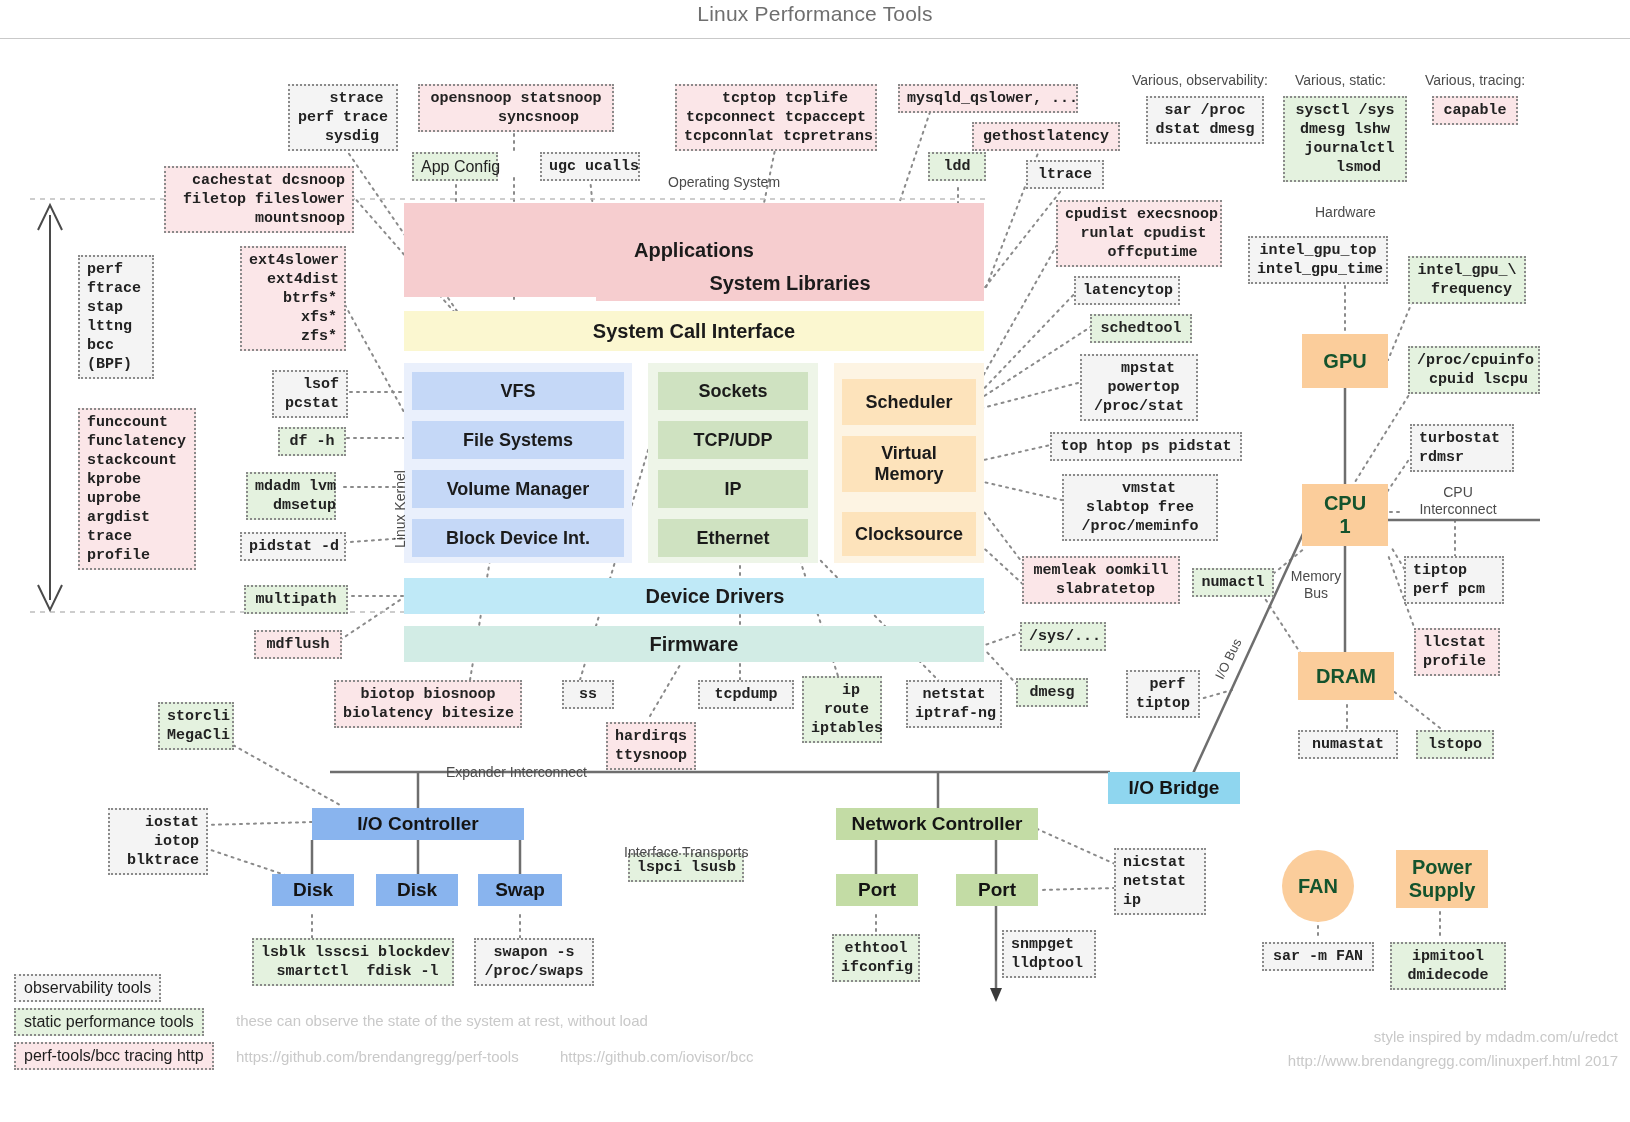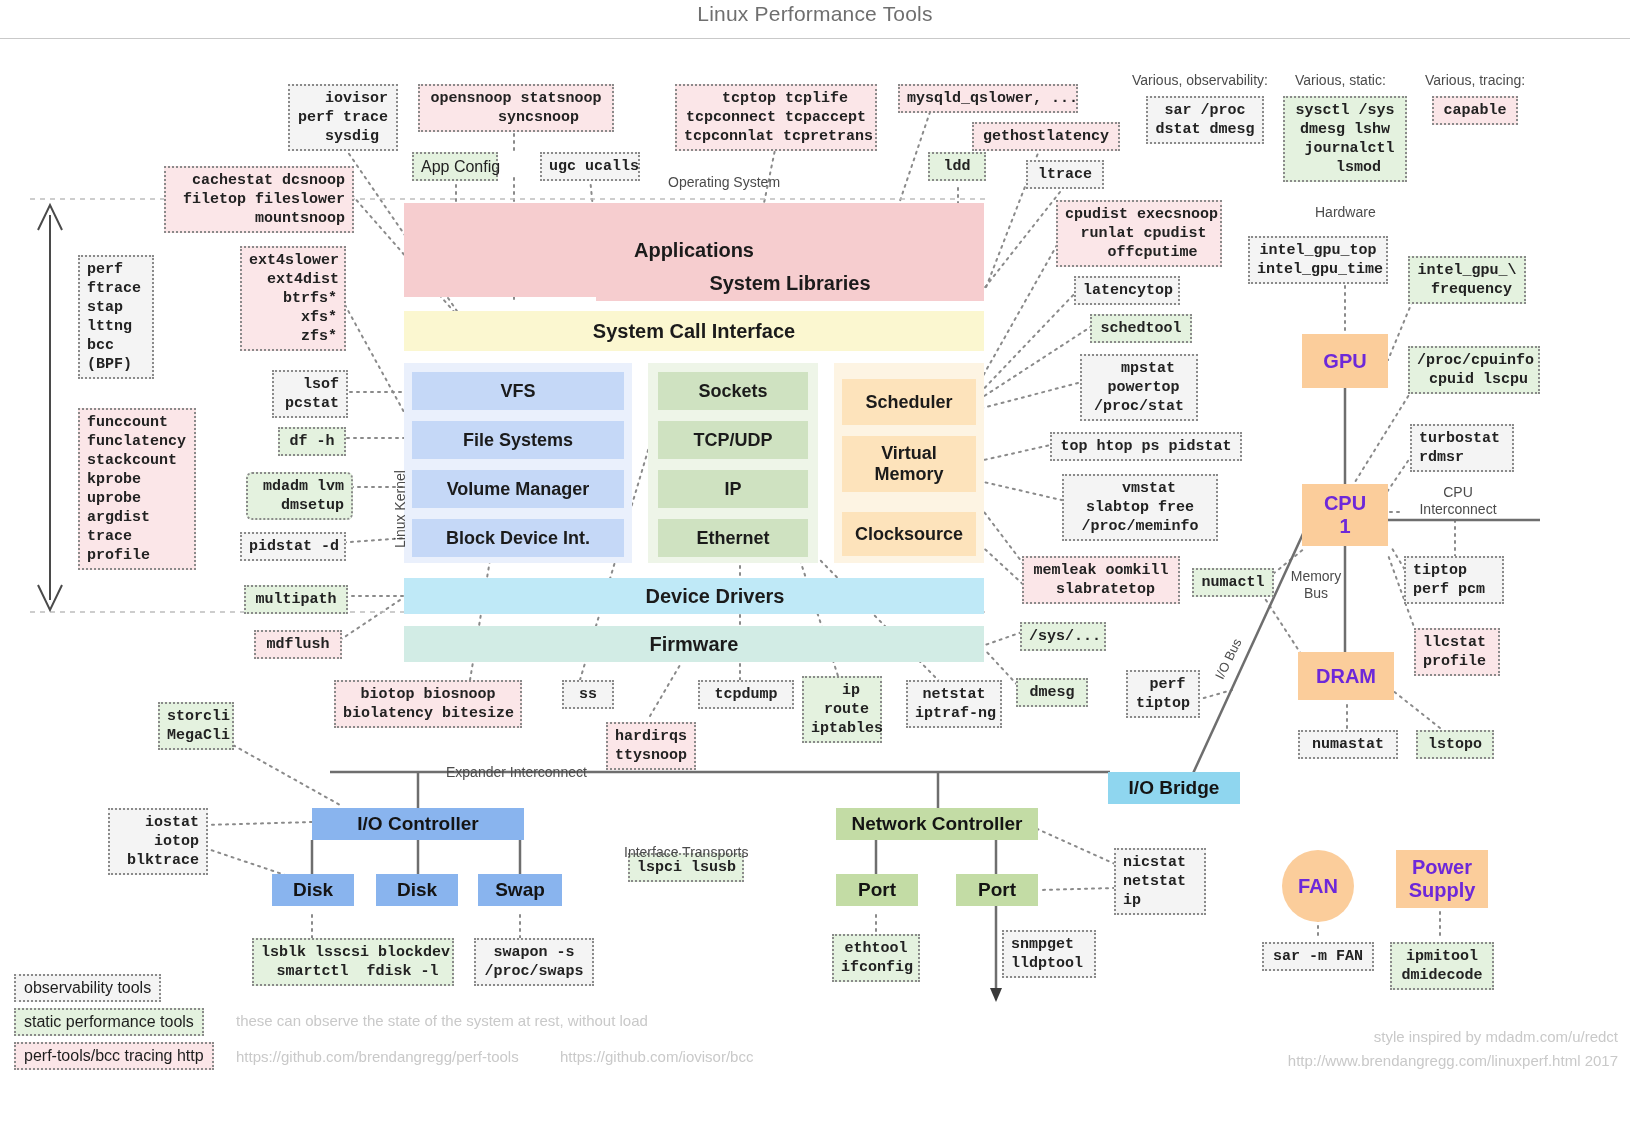--- a/index.html
+++ b/index.html
@@ -41,21 +41,21 @@
   .grp-cpu{background:#fdf4e3;}
 
   .sub{position:absolute;display:flex;align-items:center;justify-content:center;
        font-size:18px;font-weight:bold;color:#1b1b1b;text-align:center;
        line-height:21px;box-sizing:border-box;}
   .sub-fs{background:#c5d8f7;}
   .sub-net{background:#cfe2c1;}
   .sub-cpu{background:#fde3bb;}
 
   .hw{position:absolute;display:flex;align-items:center;justify-content:center;
-      background:#fbcd9b;font-size:20px;font-weight:bold;color:#6d28d9;
+      background:#fbcd9b;font-size:20px;font-weight:bold;color:#14532d;
       text-align:center;line-height:23px;box-sizing:border-box;}
   .hw.circle{border-radius:50%;}
   .blue{position:absolute;display:flex;align-items:center;justify-content:center;
       background:#89b4ee;font-size:19px;font-weight:bold;color:#141414;
       box-sizing:border-box;}
   .blue.lite{background:#8fd6ef;}
   .green{position:absolute;display:flex;align-items:center;justify-content:center;
       background:#c3dca5;font-size:19px;font-weight:bold;color:#141414;
       box-sizing:border-box;}
 
@@ -220,21 +220,21 @@
     <path d="M30,612 L985,612"></path>
   </g>
 
   <g fill="none" stroke="#4a4a4a" stroke-width="2">
     <path d="M50,215 L50,600"></path>
     <path d="M38,230 L50,205 L62,230"></path>
     <path d="M38,585 L50,610 L62,585"></path>
   </g>
 </svg>
 
-<div class="tool obs c" style="left:288px;top:84px;width:110px;">   iovisor
+<div class="tool obs c" style="left:288px;top:84px;width:110px;">   strace
 perf trace
   sysdig</div>
 <div class="tool bcc c" style="left:418px;top:84px;width:196px;">opensnoop statsnoop
      syncsnoop</div>
 <div class="tool bcc c" style="left:675px;top:84px;width:202px;">  tcptop tcplife
 tcpconnect tcpaccept
 tcpconnlat tcpretrans</div>
 <div class="tool bcc c" style="left:898px;top:84px;width:180px;">mysqld_qslower, ...</div>
 <div class="tool bcc c" style="left:972px;top:122px;width:148px;">gethostlatency</div>
 
@@ -312,21 +312,21 @@
 profile</div>
 
 <div class="tool bcc r" style="left:240px;top:246px;width:106px;">ext4slower
   ext4dist
    btrfs*
      xfs*
      zfs*</div>
 <div class="tool obs r" style="left:272px;top:370px;width:76px;">  lsof
 pcstat</div>
 <div class="tool static c" style="left:278px;top:427px;width:68px;">df -h</div>
-<div class="tool static r" style="left:246px;top:472px;width:107px;border-radius:6px;">mdadm lvm
+<div class="tool static r" style="left:246px;top:472px;width:90px;">mdadm lvm
   dmsetup</div>
 <div class="tool obs c" style="left:240px;top:532px;width:106px;">pidstat -d</div>
 <div class="tool static c" style="left:244px;top:585px;width:104px;">multipath</div>
 <div class="tool bcc c" style="left:254px;top:630px;width:88px;">mdflush</div>
 
 <div class="tool obs c" style="left:1074px;top:276px;width:106px;">latencytop</div>
 <div class="tool static c" style="left:1090px;top:314px;width:102px;">schedtool</div>
 <div class="tool obs c" style="left:1080px;top:354px;width:118px;">  mpstat
  powertop
 /proc/stat</div>
@@ -407,21 +407,21 @@
 
 <div class="tool obs" style="left:1114px;top:848px;width:92px;">nicstat
 netstat
 ip</div>
 <div class="tool static c" style="left:832px;top:934px;width:88px;">ethtool
 ifconfig</div>
 <div class="tool obs" style="left:1002px;top:930px;width:94px;">snmpget
 lldptool</div>
 
 <div class="tool obs c" style="left:1262px;top:942px;width:112px;">sar -m FAN</div>
-<div class="tool static c" style="left:1390px;top:942px;width:104px;">ipmitool
+<div class="tool static c" style="left:1390px;top:942px;width:116px;">ipmitool
 dmidecode</div>
 
 <div class="legend obs" style="left:14px;top:974px;">observability tools</div>
 <div class="legend static" style="left:14px;top:1008px;">static performance tools</div>
 <div class="legend bcc" style="left:14px;top:1042px;">perf-tools/bcc tracing http</div>
 
 <div class="foot" style="left:236px;top:1012px;">these can observe the state of the system at rest, without load</div>
 <div class="foot" style="left:236px;top:1048px;">https://github.com/brendangregg/perf-tools</div>
 <div class="foot" style="left:560px;top:1048px;">https://github.com/iovisor/bcc</div>
 <div class="foot r" style="left:1110px;top:1028px;width:508px;">style inspired by mdadm.com/u/redct</div>

